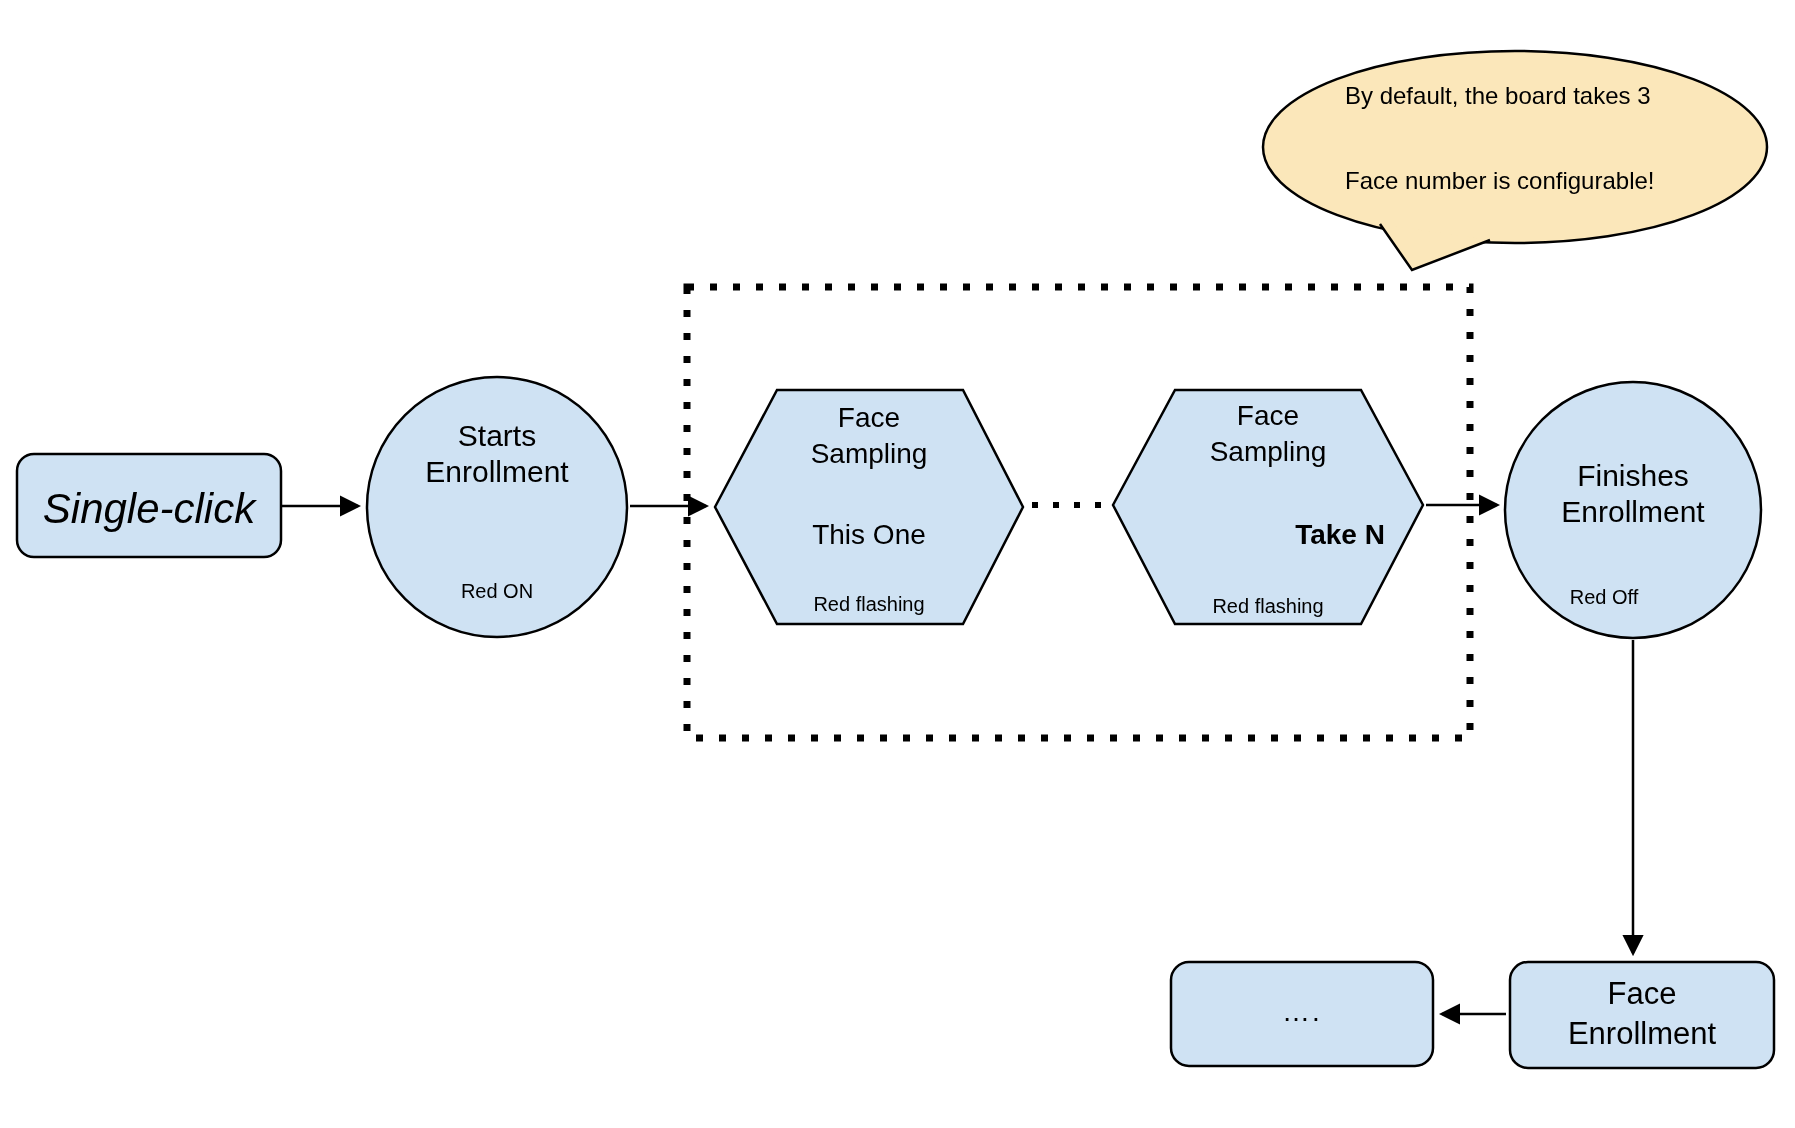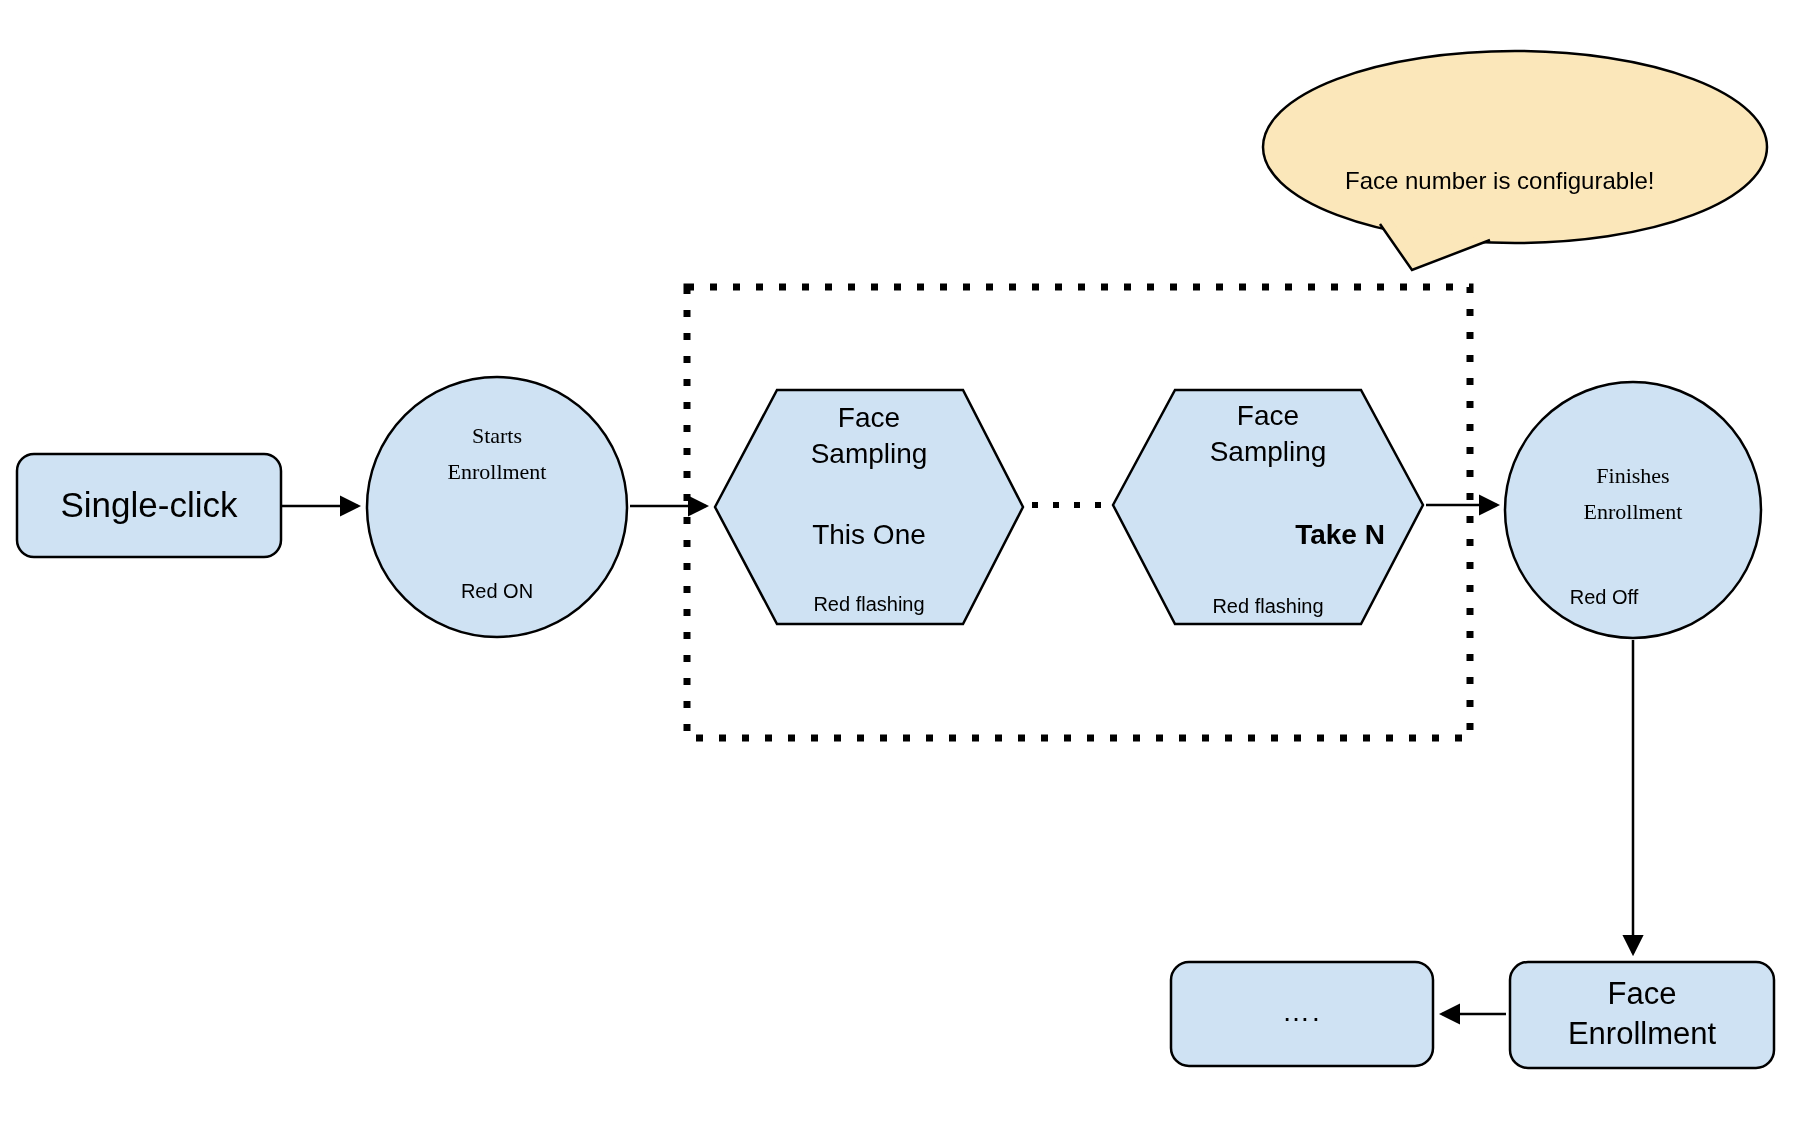--- a/index.html
+++ b/index.html
@@ -13,22 +13,22 @@
   }
   .stage svg{position:absolute;left:0;top:0;}
   .lbl{
     position:absolute;
     transform:translateX(-50%);
     text-align:center;
     white-space:pre;
     color:#000;
     line-height:1.25;
   }
-  .lbl-main{font-size:22px;line-height:36px;font-family:Liberation Serif, serif;}
-  .lbl-big{font-size:35px;}
+  .lbl-main{font-size:30px;line-height:36px;}
+  .lbl-big{font-size:42px;font-style:italic;}
   .lbl-hex{font-size:28px;line-height:36px;}
   .lbl-sub{font-size:20px;}
   .lbl-box{font-size:31px;line-height:40px;}
   .lbl-dots{font-size:28px;letter-spacing:2px;}
   .callout-text{
     position:absolute;
     text-align:left;
     transform:none;
     font-size:24px;
     white-space:pre;
@@ -86,15 +86,16 @@
   <div class="lbl lbl-hex" style="left:1340px;top:517px;font-weight:bold;">Take N</div>
   <div class="lbl lbl-sub" style="left:1268px;top:594px;">Red flashing</div>
 
   <div class="lbl lbl-main" style="left:1633px;top:458px;"><span>Finishes</span><br><span>Enrollment</span></div>
   <div class="lbl lbl-sub" style="left:1604px;top:585px;">Red Off</div>
 
   <div class="lbl lbl-box" style="left:1642px;top:974px;"><span>Face</span><br><span>Enrollment</span></div>
 
   <div class="lbl lbl-dots" style="left:1302px;top:994px;">….</div>
 
+  <div class="callout-text" style="left:1345px;top:82px;">By default, the board takes 3</div>
   <div class="callout-text" style="left:1345px;top:167px;">Face number is configurable!</div>
 
 </div>
 
 </body></html>

